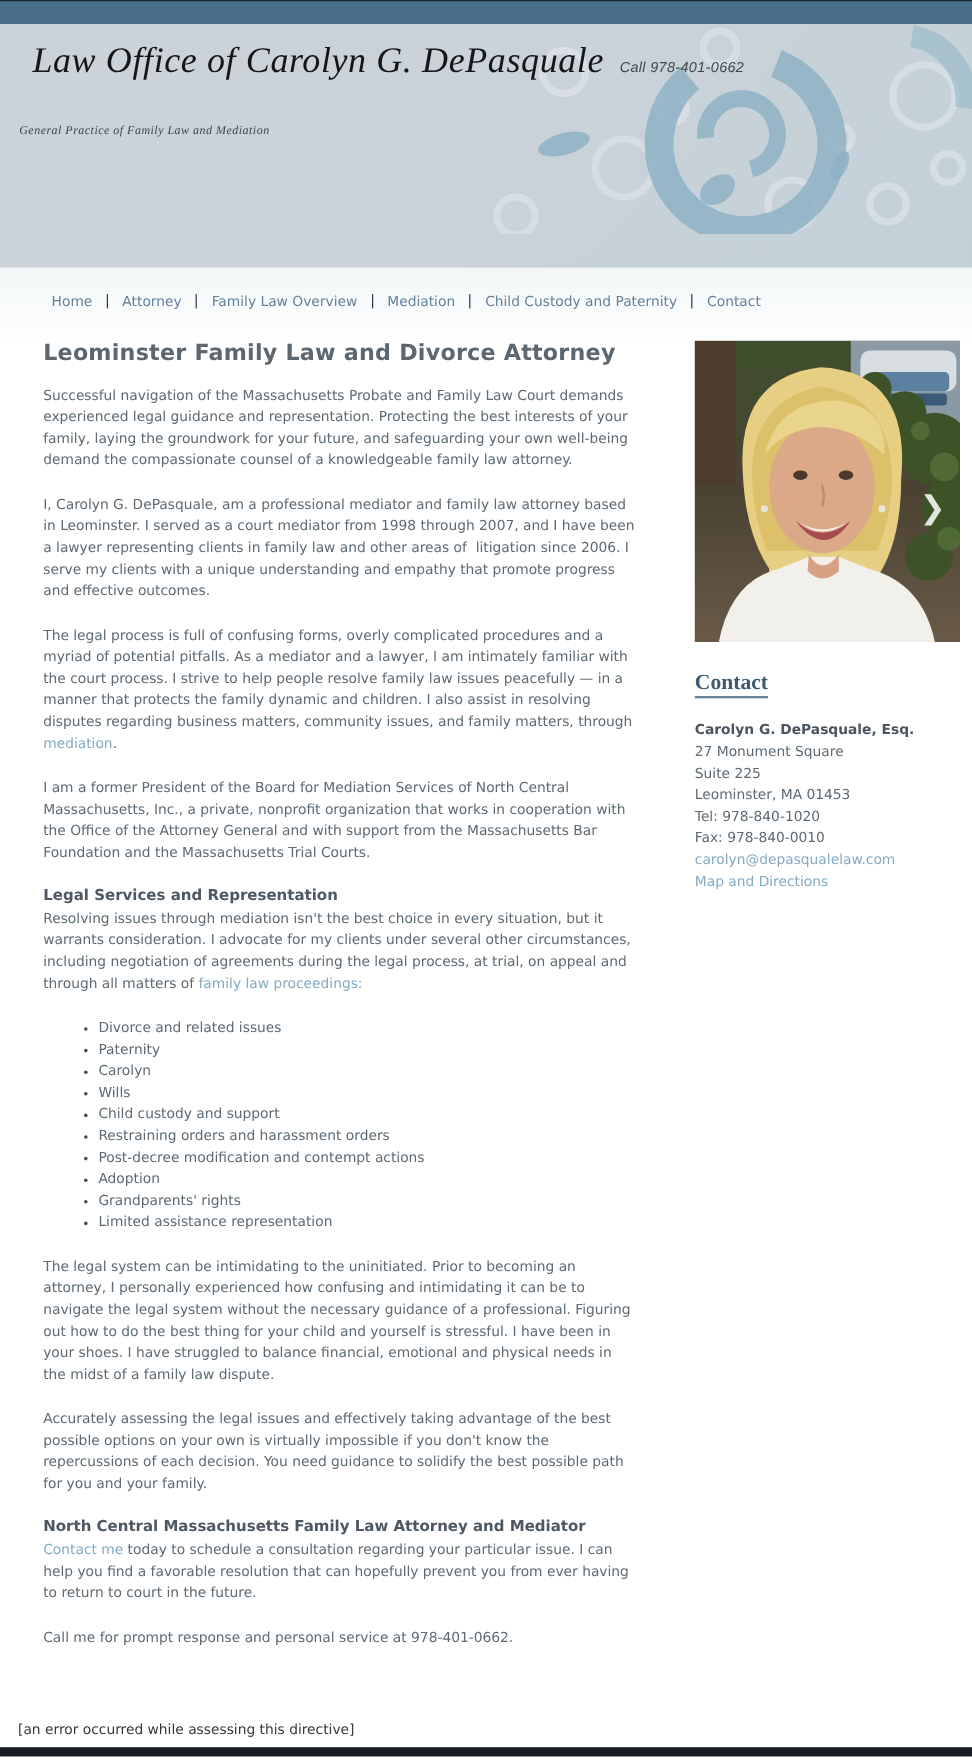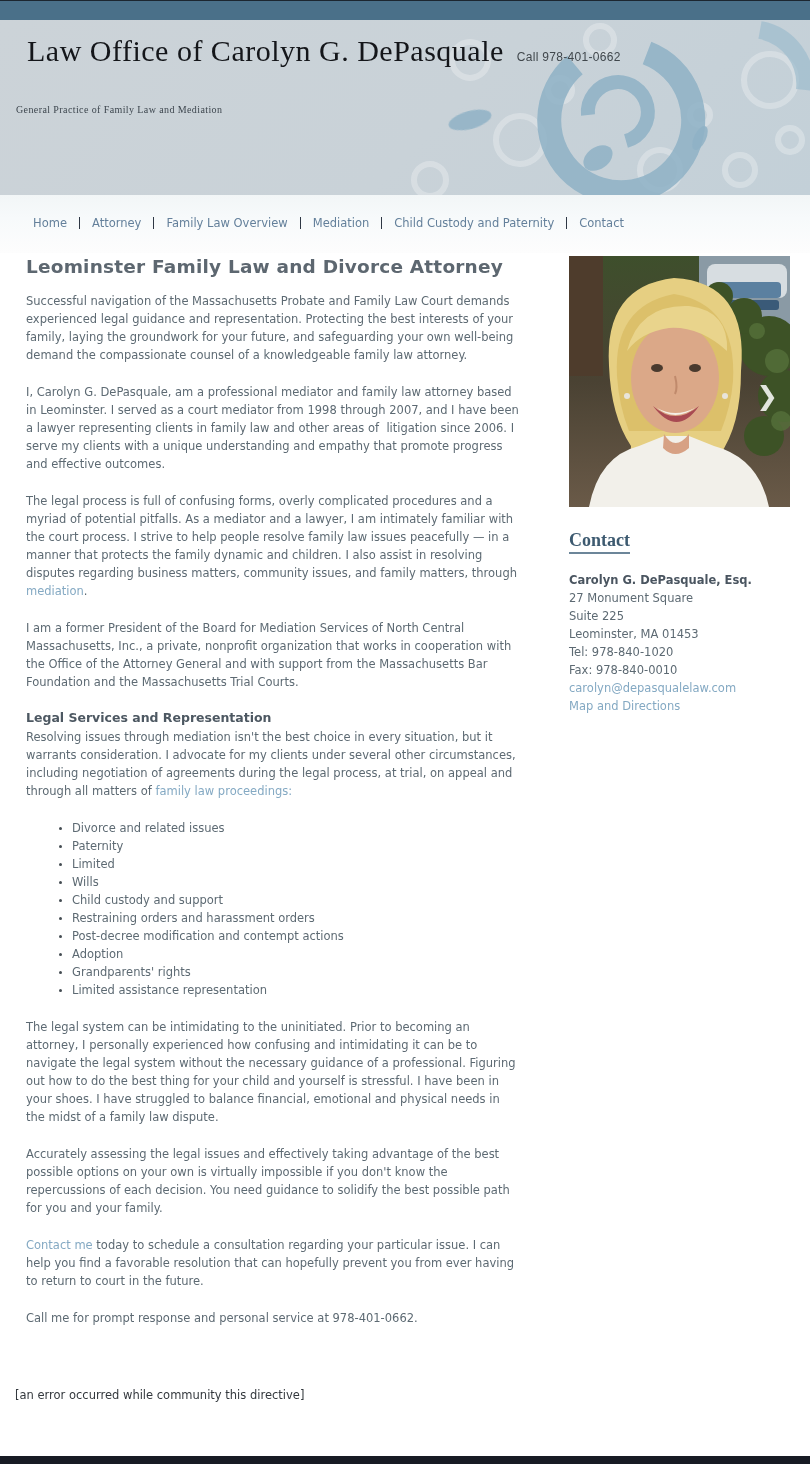--- a/index.html
+++ b/index.html
@@ -15,23 +15,24 @@
   }
   
   .topbar {
     height: 20px;
     background: #4a7089;
     border-top: 1px solid #1c2630;
   }
   
   .header {
     position: relative;
-    height: 175px;
+    height: 203px;
     background: linear-gradient(135deg, #ccd3d8 0%, #c9d2d8 55%, #c3d0d8 100%);
     overflow: hidden;
+    font-style: italic;
   }
   .header-art { position: absolute; top: 0; left: 0; width: 810px; height: 175px; }
   .header-inner { position: relative; z-index: 2; }
   .title-row {
     display: flex;
     align-items: baseline;
     padding: 14px 0 0 27px;
   }
   .site-title {
     font-family: "Liberation Serif", serif;
@@ -51,39 +52,39 @@
     margin: 36px 0 0 16px;
     font-family: "Liberation Serif", serif;
     font-size: 10px;
     color: #3d464e;
     letter-spacing: 0.4px;
   }
   
   .nav {
     height: 58px;
     background: linear-gradient(180deg, #f2f6f7 0%, #f7fafb 40%, #fdfdfd 100%);
-    padding: 21px 0 0 33px;
+    padding: 21px 0 0 43px;
     font-size: 11.5px;
   }
   .nav-item {
     color: #64809b;
     text-decoration: none;
     cursor: pointer;
   }
   .nav-sep {
     display: inline-block;
     width: 1px;
     height: 12px;
     background: #2e3744;
     margin: 0 12px;
     vertical-align: -2px;
   }
   
   .columns { display: flex; padding-top: 3px; }
-  .main-col { width: 494px; margin-left: 26px; }
+  .main-col { width: 494px; margin-left: 36px; }
   .side-col { width: 221px; margin-left: 49px; }
 
   h1.page-heading {
     font-size: 18.5px;
     font-weight: bold;
     color: #5d6770;
     margin: 0 0 15px 0;
     letter-spacing: 0.2px;
   }
   .main-col p {
@@ -218,33 +219,34 @@
       <p>I am a former President of the Board for Mediation Services of North Central Massachusetts, Inc., a private, nonprofit organization that works in cooperation with the Office of the Attorney General and with support from the Massachusetts Bar Foundation and the Massachusetts Trial Courts.</p>
 
       <h2 class="sub-heading">Legal Services and Representation</h2>
       <p>
         <span>Resolving issues through mediation isn't the best choice in every situation, but it warrants consideration. I advocate for my clients under several other circumstances, including negotiation of agreements during the legal process, at trial, on appeal and through all matters of </span><a class="text-link">family law proceedings:</a>
       </p>
 
       <ul class="services-list">
         <li>Divorce and related issues</li>
         <li>Paternity</li>
-        <li>Limited</li>
+        <li>Carolyn</li>
         <li>Wills</li>
         <li>Child custody and support</li>
         <li>Restraining orders and harassment orders</li>
         <li>Post-decree modification and contempt actions</li>
         <li>Adoption</li>
         <li>Grandparents' rights</li>
         <li>Limited assistance representation</li>
       </ul>
 
       <p>The legal system can be intimidating to the uninitiated. Prior to becoming an attorney, I personally experienced how confusing and intimidating it can be to navigate the legal system without the necessary guidance of a professional. Figuring out how to do the best thing for your child and yourself is stressful. I have been in your shoes. I have struggled to balance financial, emotional and physical needs in the midst of a family law dispute.</p>
       <p>Accurately assessing the legal issues and effectively taking advantage of the best possible options on your own is virtually impossible if you don't know the repercussions of each decision. You need guidance to solidify the best possible path for you and your family.</p>
 
+      <h2 class="sub-heading">North Central Massachusetts Family Law Attorney and Mediator</h2>
       <p>
         <a class="text-link">Contact me</a><span> today to schedule a consultation regarding your particular issue. I can help you find a favorable resolution that can hopefully prevent you from ever having to return to court in the future.</span>
       </p>
 
       <p>Call me for prompt response and personal service at 978-401-0662.</p>
     </div>
 
     <div class="side-col">
       <div class="photo-frame">
         <svg width="221" height="251" viewBox="0 0 221 251" xmlns="http://www.w3.org/2000/svg">
@@ -311,16 +313,16 @@
         <div>Suite 225</div>
         <div>Leominster, MA 01453</div>
         <div>Tel: 978-840-1020</div>
         <div>Fax: 978-840-0010</div>
         <div><a class="text-link">carolyn@depasqualelaw.com</a></div>
         <div><a class="text-link">Map and Directions</a></div>
       </div>
     </div>
   </div>
 
-  <div class="error-text">[an error occurred while community this directive]</div>
+  <div class="error-text">[an error occurred while assessing this directive]</div>
 
   <div class="bottom-bar"></div>
 </div>
 
 </body></html>

